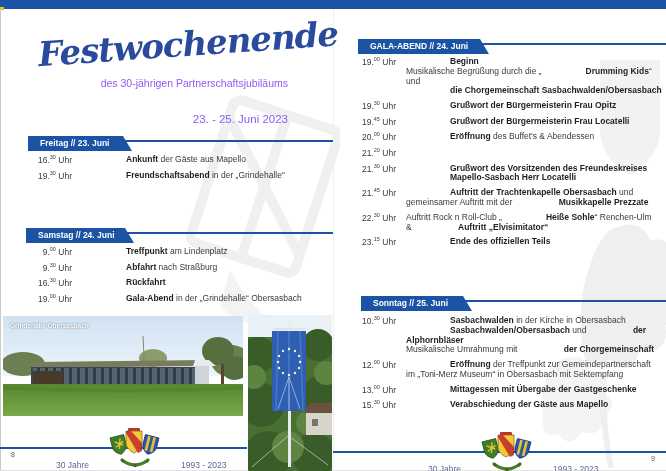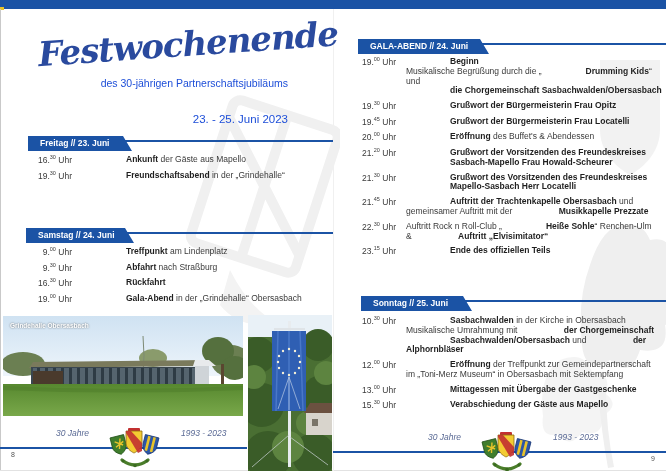--- a/index.html
+++ b/index.html
@@ -12,21 +12,21 @@
   .page-split{position:absolute;left:333px;top:9px;bottom:0;width:1px;background:#f0f0f0;}
 
   
   .wm{position:absolute;z-index:0;pointer-events:none;}
 
   
   .title-script{position:absolute;left:38px;top:26px;width:236px;text-align:center;z-index:2;
     font-family:"DejaVu Serif",serif;font-style:italic;font-weight:bold;font-size:34px;
     color:#2a4a9e;transform:rotate(-4deg);letter-spacing:-1px;}
   .subtitle{position:absolute;left:58px;top:77px;width:230px;text-align:right;z-index:2;
-    color:#1d4ed8;line-height:13px;}
+    color:#8b5cf6;line-height:13px;}
   .subtitle .s1{font-size:10.5px;}
   .subtitle .s2{font-size:11.5px;margin-top:23px;}
 
   
   .rule{position:absolute;height:1.5px;background:#1b53a5;z-index:1;}
   .bar{position:absolute;height:15px;background:#1b53a5;color:#fff;z-index:2;
     font-size:8.5px;font-weight:bold;line-height:15px;padding:0 16px 0 12px;box-sizing:border-box;
     clip-path:polygon(0 0,calc(100% - 9px) 0,100% 100%,0 100%);}
 
   
@@ -38,21 +38,21 @@
   .txt .b,.b{font-weight:bold;color:#1f1f1f;padding-left:44px;}
   .rows-right .time{width:63px;}
 
   
   .photo{position:absolute;overflow:hidden;z-index:2;}
   .caption{position:absolute;left:7px;top:6px;color:#fff;font-size:6.5px;font-weight:bold;z-index:3;
     text-shadow:0 0 2px rgba(0,0,0,.6);}
 
   
   .foot-line{position:absolute;height:1.5px;background:#1b53a5;z-index:1;}
-  .foot-logo{position:absolute;display:flex;align-items:flex-start;gap:20px;z-index:2;font-style:italic;}
+  .foot-logo{position:absolute;display:flex;align-items:flex-end;gap:20px;z-index:2;}
   .foot-logo .jahre,.foot-logo .years{font-size:8.5px;color:#5a6a95;white-space:nowrap;}
   .pagenum{position:absolute;font-size:7px;color:#555;z-index:2;}
 </style>
 </head>
 <body>
 
 <div class="canvas">
 
   <svg width="0" height="0" style="position:absolute" aria-hidden="true">
     <defs>
@@ -324,24 +324,20 @@
             </div>
           </div>
           <div class="row">
             <div class="time">20.<sup>00</sup>&nbsp;Uhr</div>
             <div class="txt">
               <div><span class="b">Eröffnung</span><span> des Buffet's &amp; Abendessen</span></div>
             </div>
           </div>
           <div class="row">
             <div class="time">21.<sup>20</sup>&nbsp;Uhr</div>
-            <div class="txt">
-              <div><span class="b">Grußwort der Vorsitzenden des Freundeskreises</span></div>
-              <div><span class="b">Sasbach-Mapello Frau Howald-Scheurer</span></div>
-            </div>
           </div>
           <div class="row">
             <div class="time">21.<sup>30</sup>&nbsp;Uhr</div>
             <div class="txt">
               <div><span class="b">Grußwort des Vorsitzenden des Freundeskreises</span></div>
               <div><span class="b">Mapello-Sasbach Herr Locatelli</span></div>
             </div>
           </div>
           <div class="row">
             <div class="time">21.<sup>45</sup>&nbsp;Uhr</div>
@@ -367,22 +363,22 @@
     </div>
 
     <div>
       <div class="rule" style="left:450px;top:300px;width:216px"></div>
       <div class="bar bar-label" style="left:361px;top:296px;width:111px">Sonntag // 25. Juni 2023</div>
       <div class="rows rows-right" style="left:333px;top:316px;width:330px">
           <div class="row">
             <div class="time">10.<sup>30</sup>&nbsp;Uhr</div>
             <div class="txt">
               <div><span class="b">Sasbachwalden</span><span> in der Kirche in Obersasbach</span></div>
+              <div><span class="b">Sasbachwalden/Obersasbach</span><span> und </span><span class="b">der Alphornbläser</span></div>
               <div><span>Musikalische Umrahmung mit </span><span class="b">der Chorgemeinschaft</span></div>
-              <div><span class="b">Sasbachwalden/Obersasbach</span><span> und </span><span class="b">der Alphornbläser</span></div>
             </div>
           </div>
           <div class="row">
             <div class="time">12.<sup>00</sup>&nbsp;Uhr</div>
             <div class="txt">
               <div><span class="b">Eröffnung</span><span> der Treffpunkt zur Gemeindepartnerschaft</span></div>
               <div><span>im „Toni-Merz Museum“ in Obersasbach mit Sektempfang</span></div>
             </div>
           </div>
           <div class="row">

